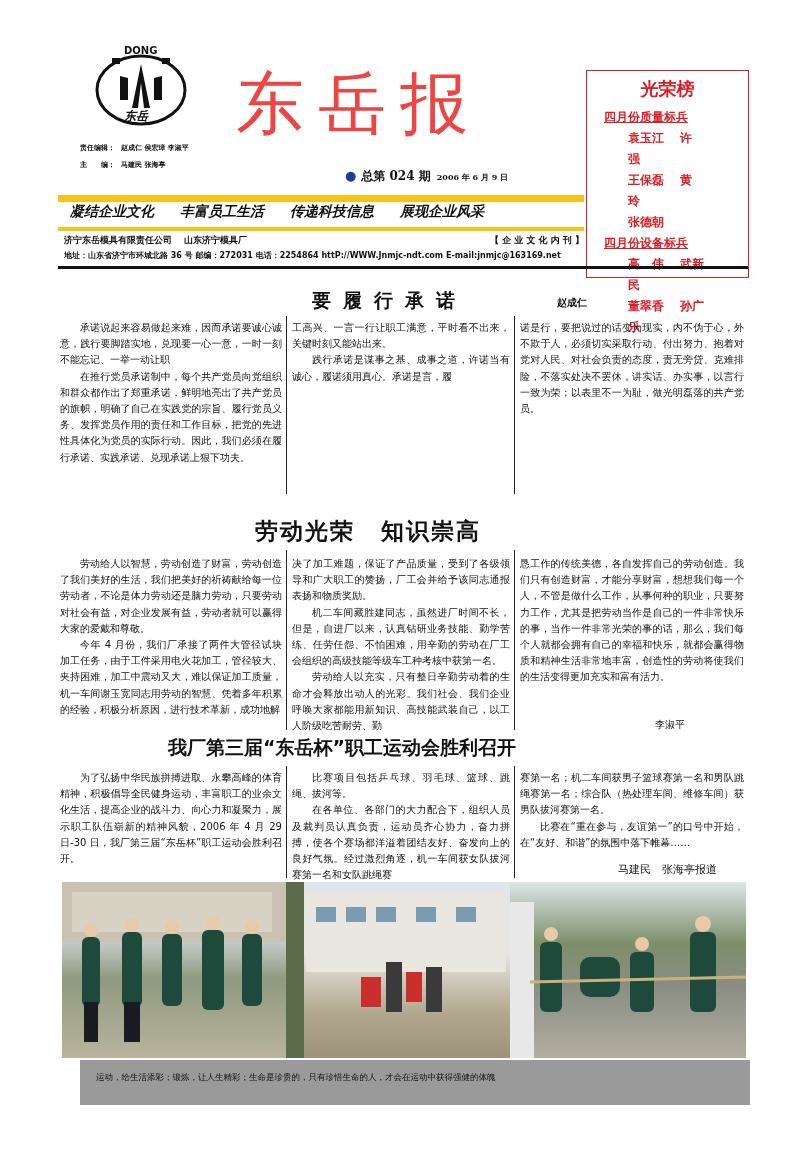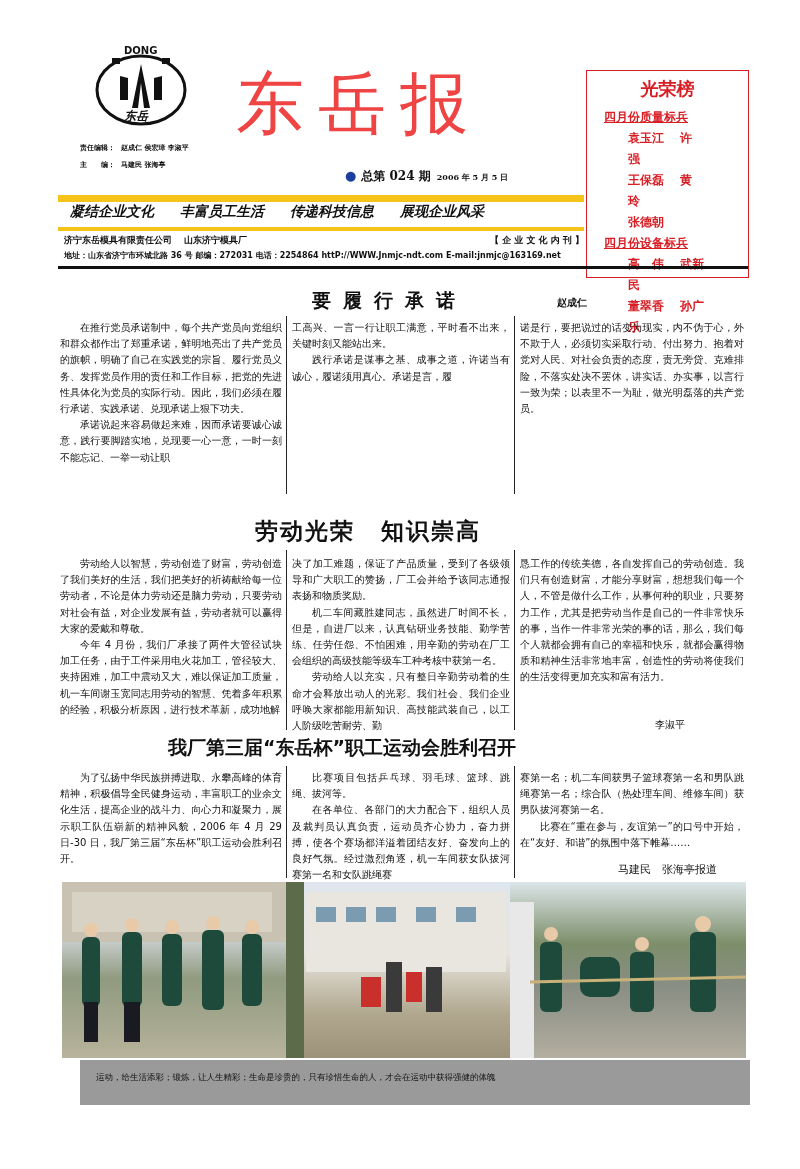--- a/index.html
+++ b/index.html
@@ -55,21 +55,21 @@
 </div>
 
 <div class="abs credits">
   <div><span>责任编辑：</span><span>赵成仁 侯宏璋 李淑平</span></div>
   <div><span>主　　编：</span><span>马建民 张海亭</span></div>
 </div>
 
 <div class="abs masthead">东岳报</div>
 
 <div class="abs issue">
-  <span class="dot">●</span><span>总第 024 期</span><span class="date">2006 年 5 月 5 日</span>
+  <span class="dot">●</span><span>总第 024 期</span><span class="date">2006 年 6 月 9 日</span>
 </div>
 
 <div class="abs honor">
   <h3>光荣榜</h3>
   <div class="cat">四月份质量标兵</div>
   <div class="names"><span>袁玉江</span><span>许　强</span></div>
   <div class="names"><span>王保磊</span><span>黄　玲</span></div>
   <div class="names"><span>张德朝</span></div>
   <div class="cat">四月份设备标兵</div>
   <div class="names"><span>高　伟</span><span>武新民</span></div>
@@ -87,22 +87,22 @@
 <div class="abs company">
   <div class="left"><span>济宁东岳模具有限责任公司</span><span>山东济宁模具厂</span></div>
   <div>【 企 业 文 化 内 刊 】</div>
 </div>
 <div class="abs address">地址：山东省济宁市环城北路 36 号 邮编：272031 电话：2254864 httP://WWW.Jnmjc-ndt.com E-mail:jnmjc@163169.net</div>
 <div class="abs rule"></div>
 
 <div class="abs headline h1">要履行承诺</div>
 <div class="abs h1-author">赵成仁</div>
 <div class="abs col" style="left:60px;top:320px;width:222px;">
-  <p>在推行党员承诺制中，每个共产党员向党组织和群众都作出了郑重承诺，鲜明地亮出了共产党员的旗帜，明确了自己在实践党的宗旨、履行党员义务、发挥党员作用的责任和工作目标，把党的先进性具体化为党员的实际行动。因此，我们必须在履行承诺、实践承诺、兑现承诺上狠下功夫。</p>
-    <p>承诺说起来容易做起来难，因而承诺要诚心诚意，践行要脚踏实地，兑现要一心一意，一时一刻不能忘记、一举一动让职</p>
+  <p>承诺说起来容易做起来难，因而承诺要诚心诚意，践行要脚踏实地，兑现要一心一意，一时一刻不能忘记、一举一动让职</p>
+    <p>在推行党员承诺制中，每个共产党员向党组织和群众都作出了郑重承诺，鲜明地亮出了共产党员的旗帜，明确了自己在实践党的宗旨、履行党员义务、发挥党员作用的责任和工作目标，把党的先进性具体化为党员的实际行动。因此，我们必须在履行承诺、实践承诺、兑现承诺上狠下功夫。</p>
 </div>
 <div class="abs vline" style="left:286px;top:316px;height:178px;"></div>
 <div class="abs col" style="left:292px;top:320px;width:218px;">
   <p style="text-indent:0">工高兴、一言一行让职工满意，平时看不出来，关键时刻又能站出来。</p>
     <p>践行承诺是谋事之基、成事之道，许诺当有诚心，履诺须用真心。承诺是言，履</p>
 </div>
 <div class="abs vline" style="left:514px;top:316px;height:178px;"></div>
 <div class="abs col" style="left:520px;top:320px;width:224px;">
   <p style="text-indent:0">诺是行，要把说过的话变为现实，内不伪于心，外不欺于人，必须切实采取行动、付出努力、抱着对党对人民、对社会负责的态度，责无旁贷、克难排险，不落实处决不罢休，讲实话、办实事，以言行一致为荣；以表里不一为耻，做光明磊落的共产党员。</p>
 </div>

